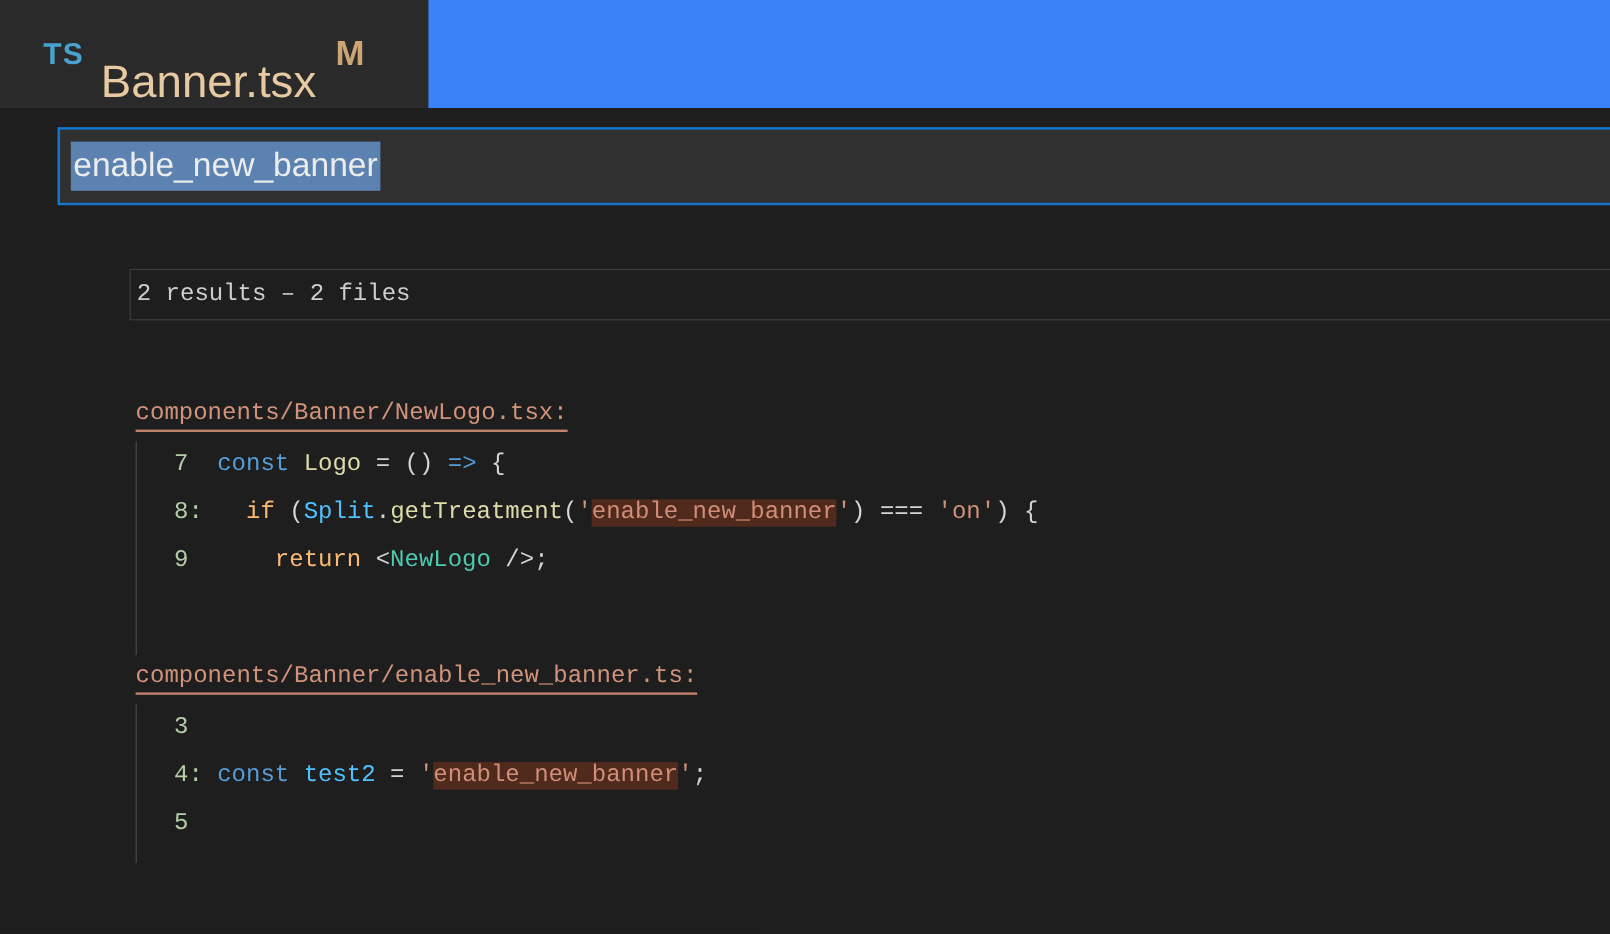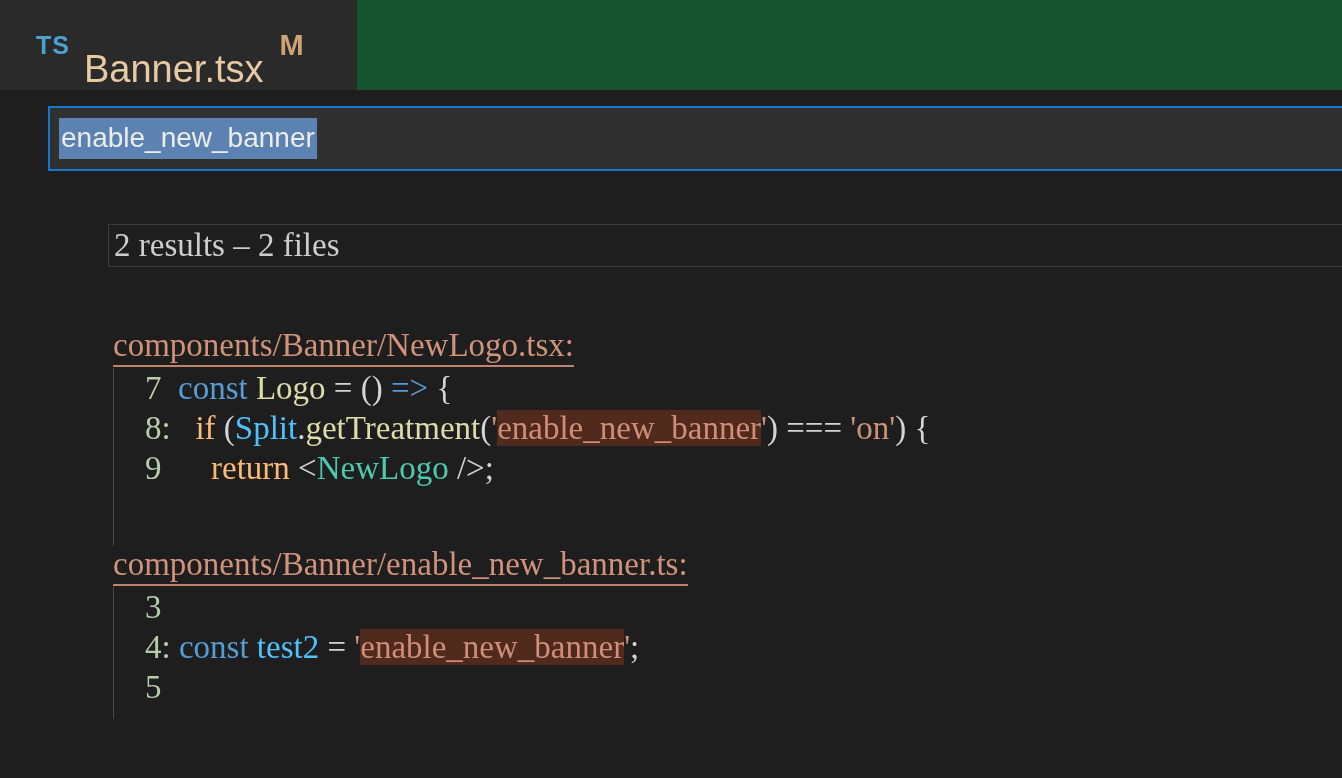--- a/index.html
+++ b/index.html
@@ -7,21 +7,21 @@
   body {
     width: 1342px; height: 778px;
     background: #1e1e1e;
     overflow: hidden;
     font-family: "Liberation Sans", sans-serif;
   }
 
   
   .tabbar {
     height: 90px;
-    background: #14532d;
+    background: #3b82f6;
     display: flex;
     align-items: stretch;
   }
   .tab {
     display: flex;
     align-items: center;
     cursor: pointer;
   }
   .tab.inactive {
     width: 357px;
@@ -79,22 +79,22 @@
   .query-selection {
     background: #5b82b0;
     padding: 4px 2px 5px 2px;
   }
 
   
   .results-area {
     position: absolute;
     left: 0; top: 171px;
     width: 1342px; height: 607px;
-    font-family: Liberation Serif, serif;
-    font-size: 33px;
+    font-family: Liberation Mono, monospace;
+    font-size: 20px;
     color: #cdcdcd;
   }
   .summary-box {
     margin: 53px 0 0 108px;
     width: 1240px;
     height: 43px;
     line-height: 41px;
     border: 1px solid #3c3c3c;
     padding-left: 5px;
     white-space: pre;

